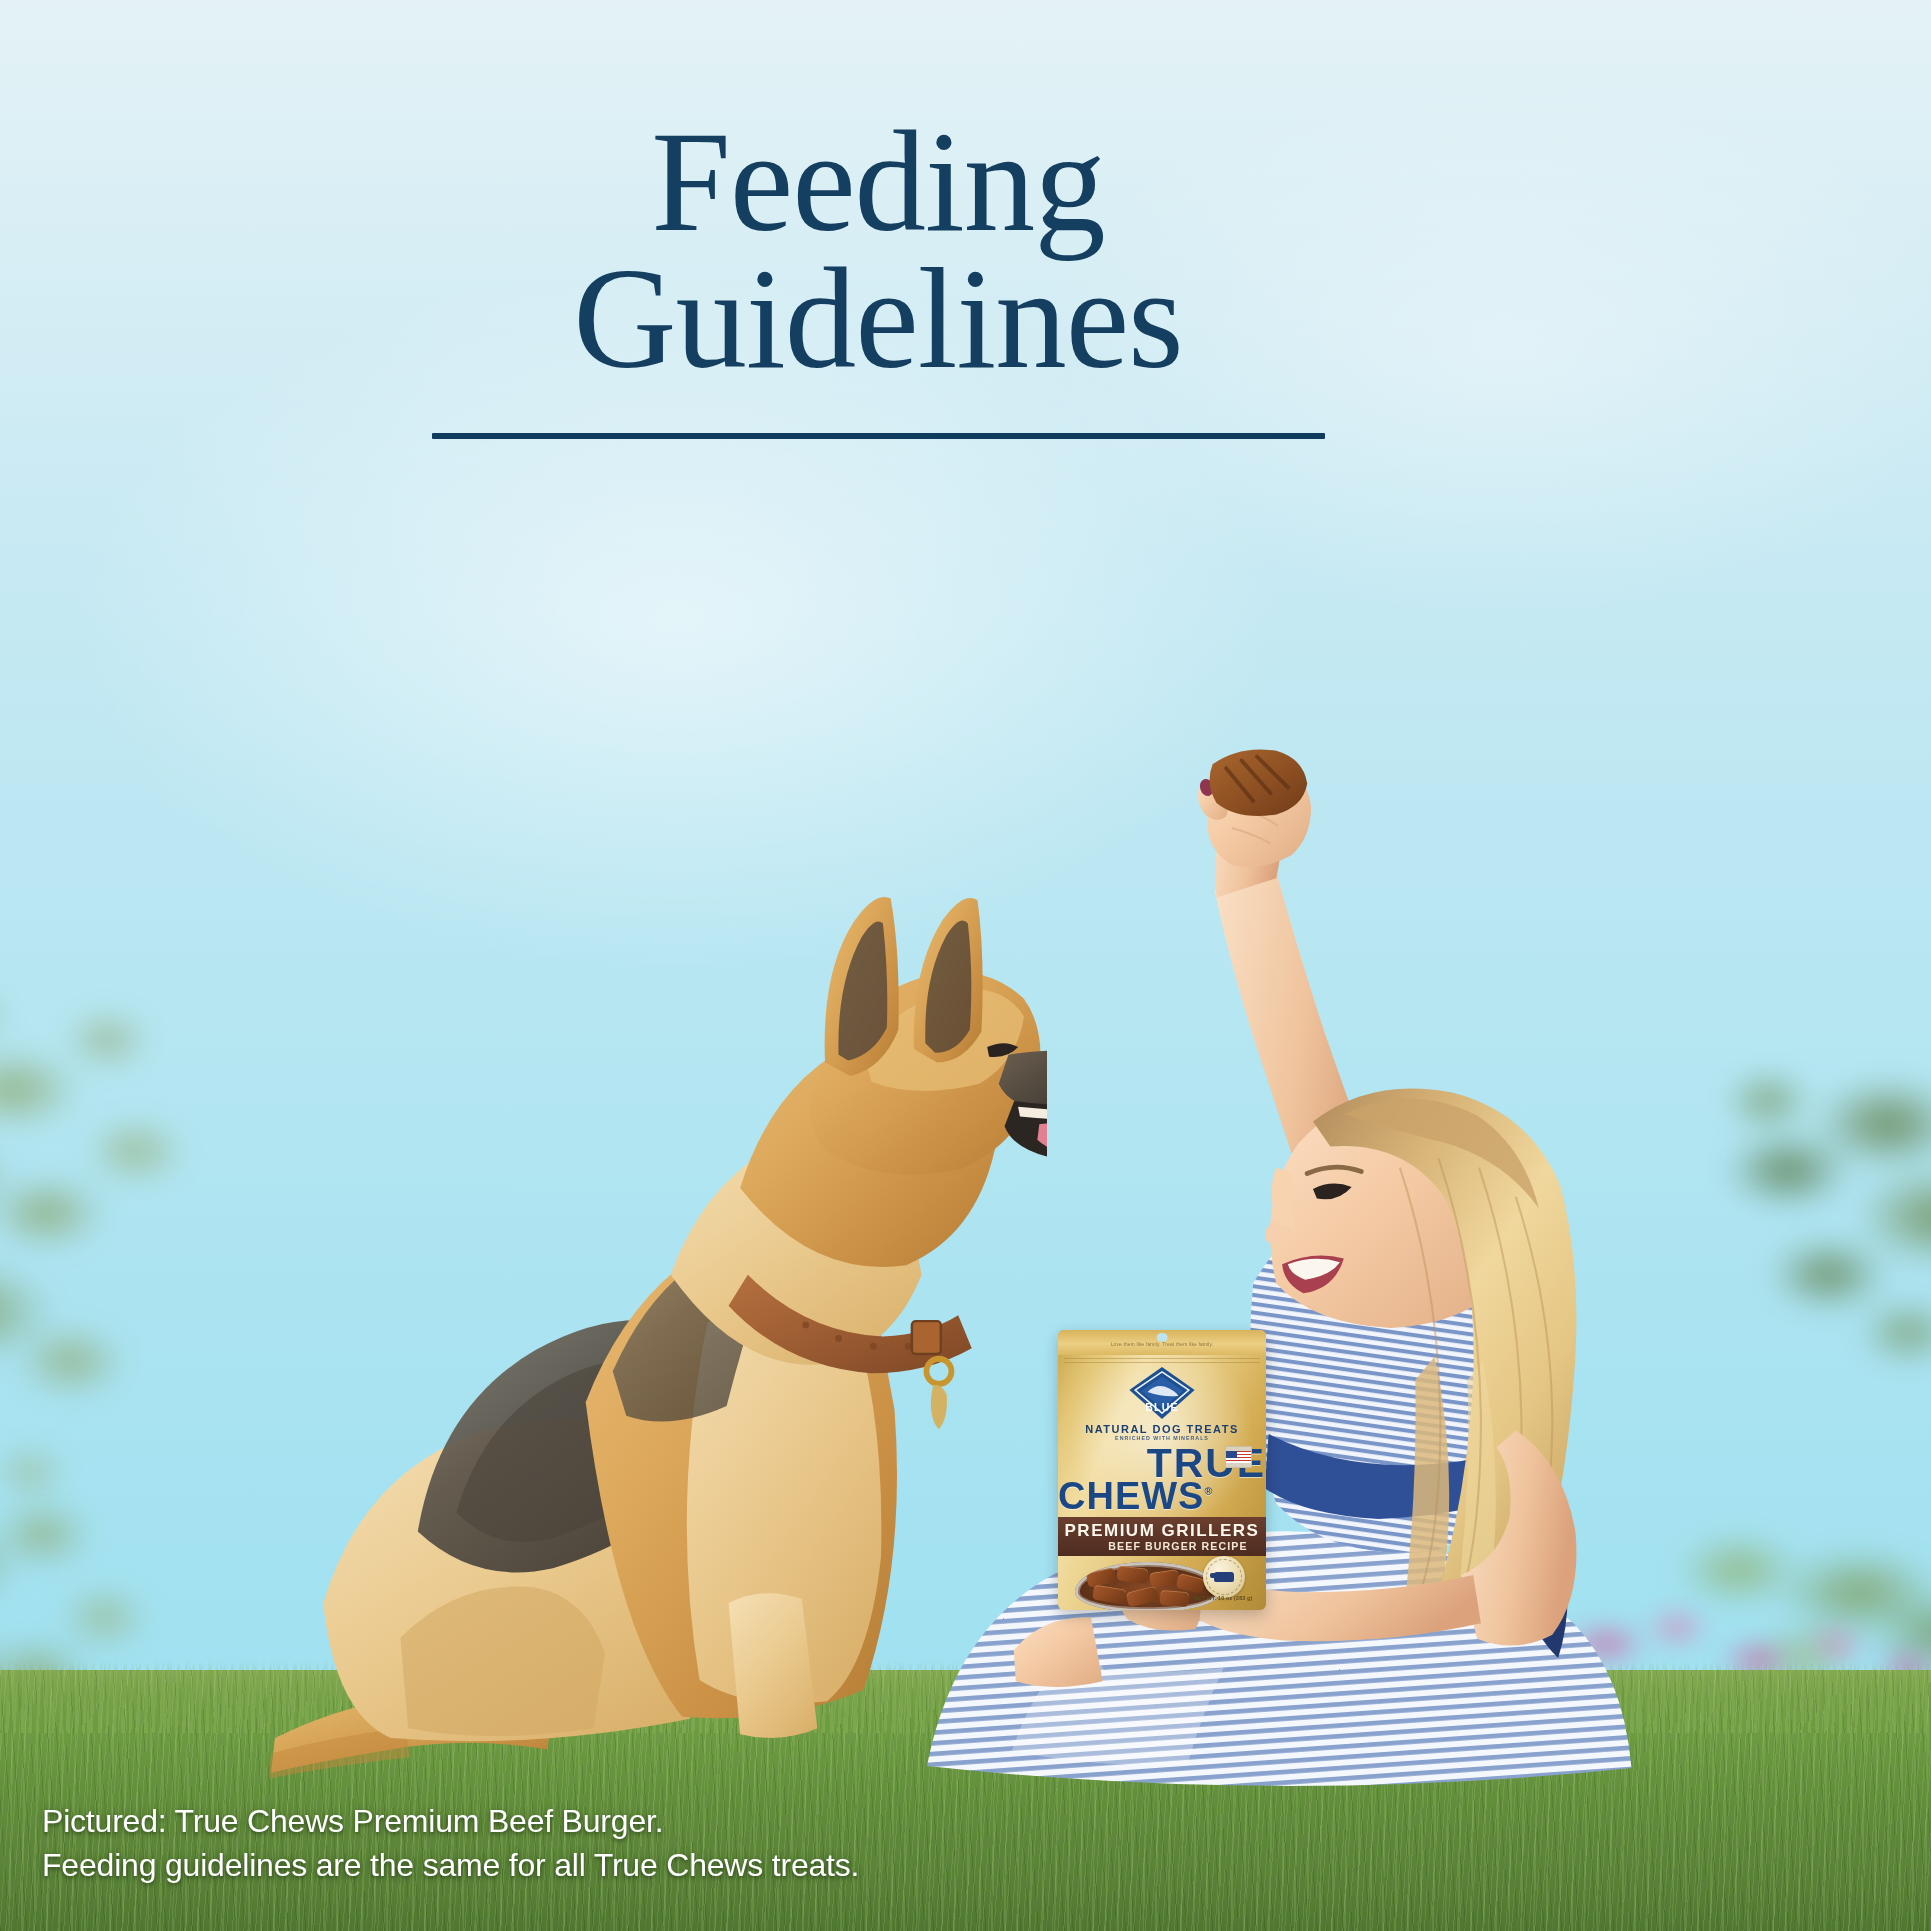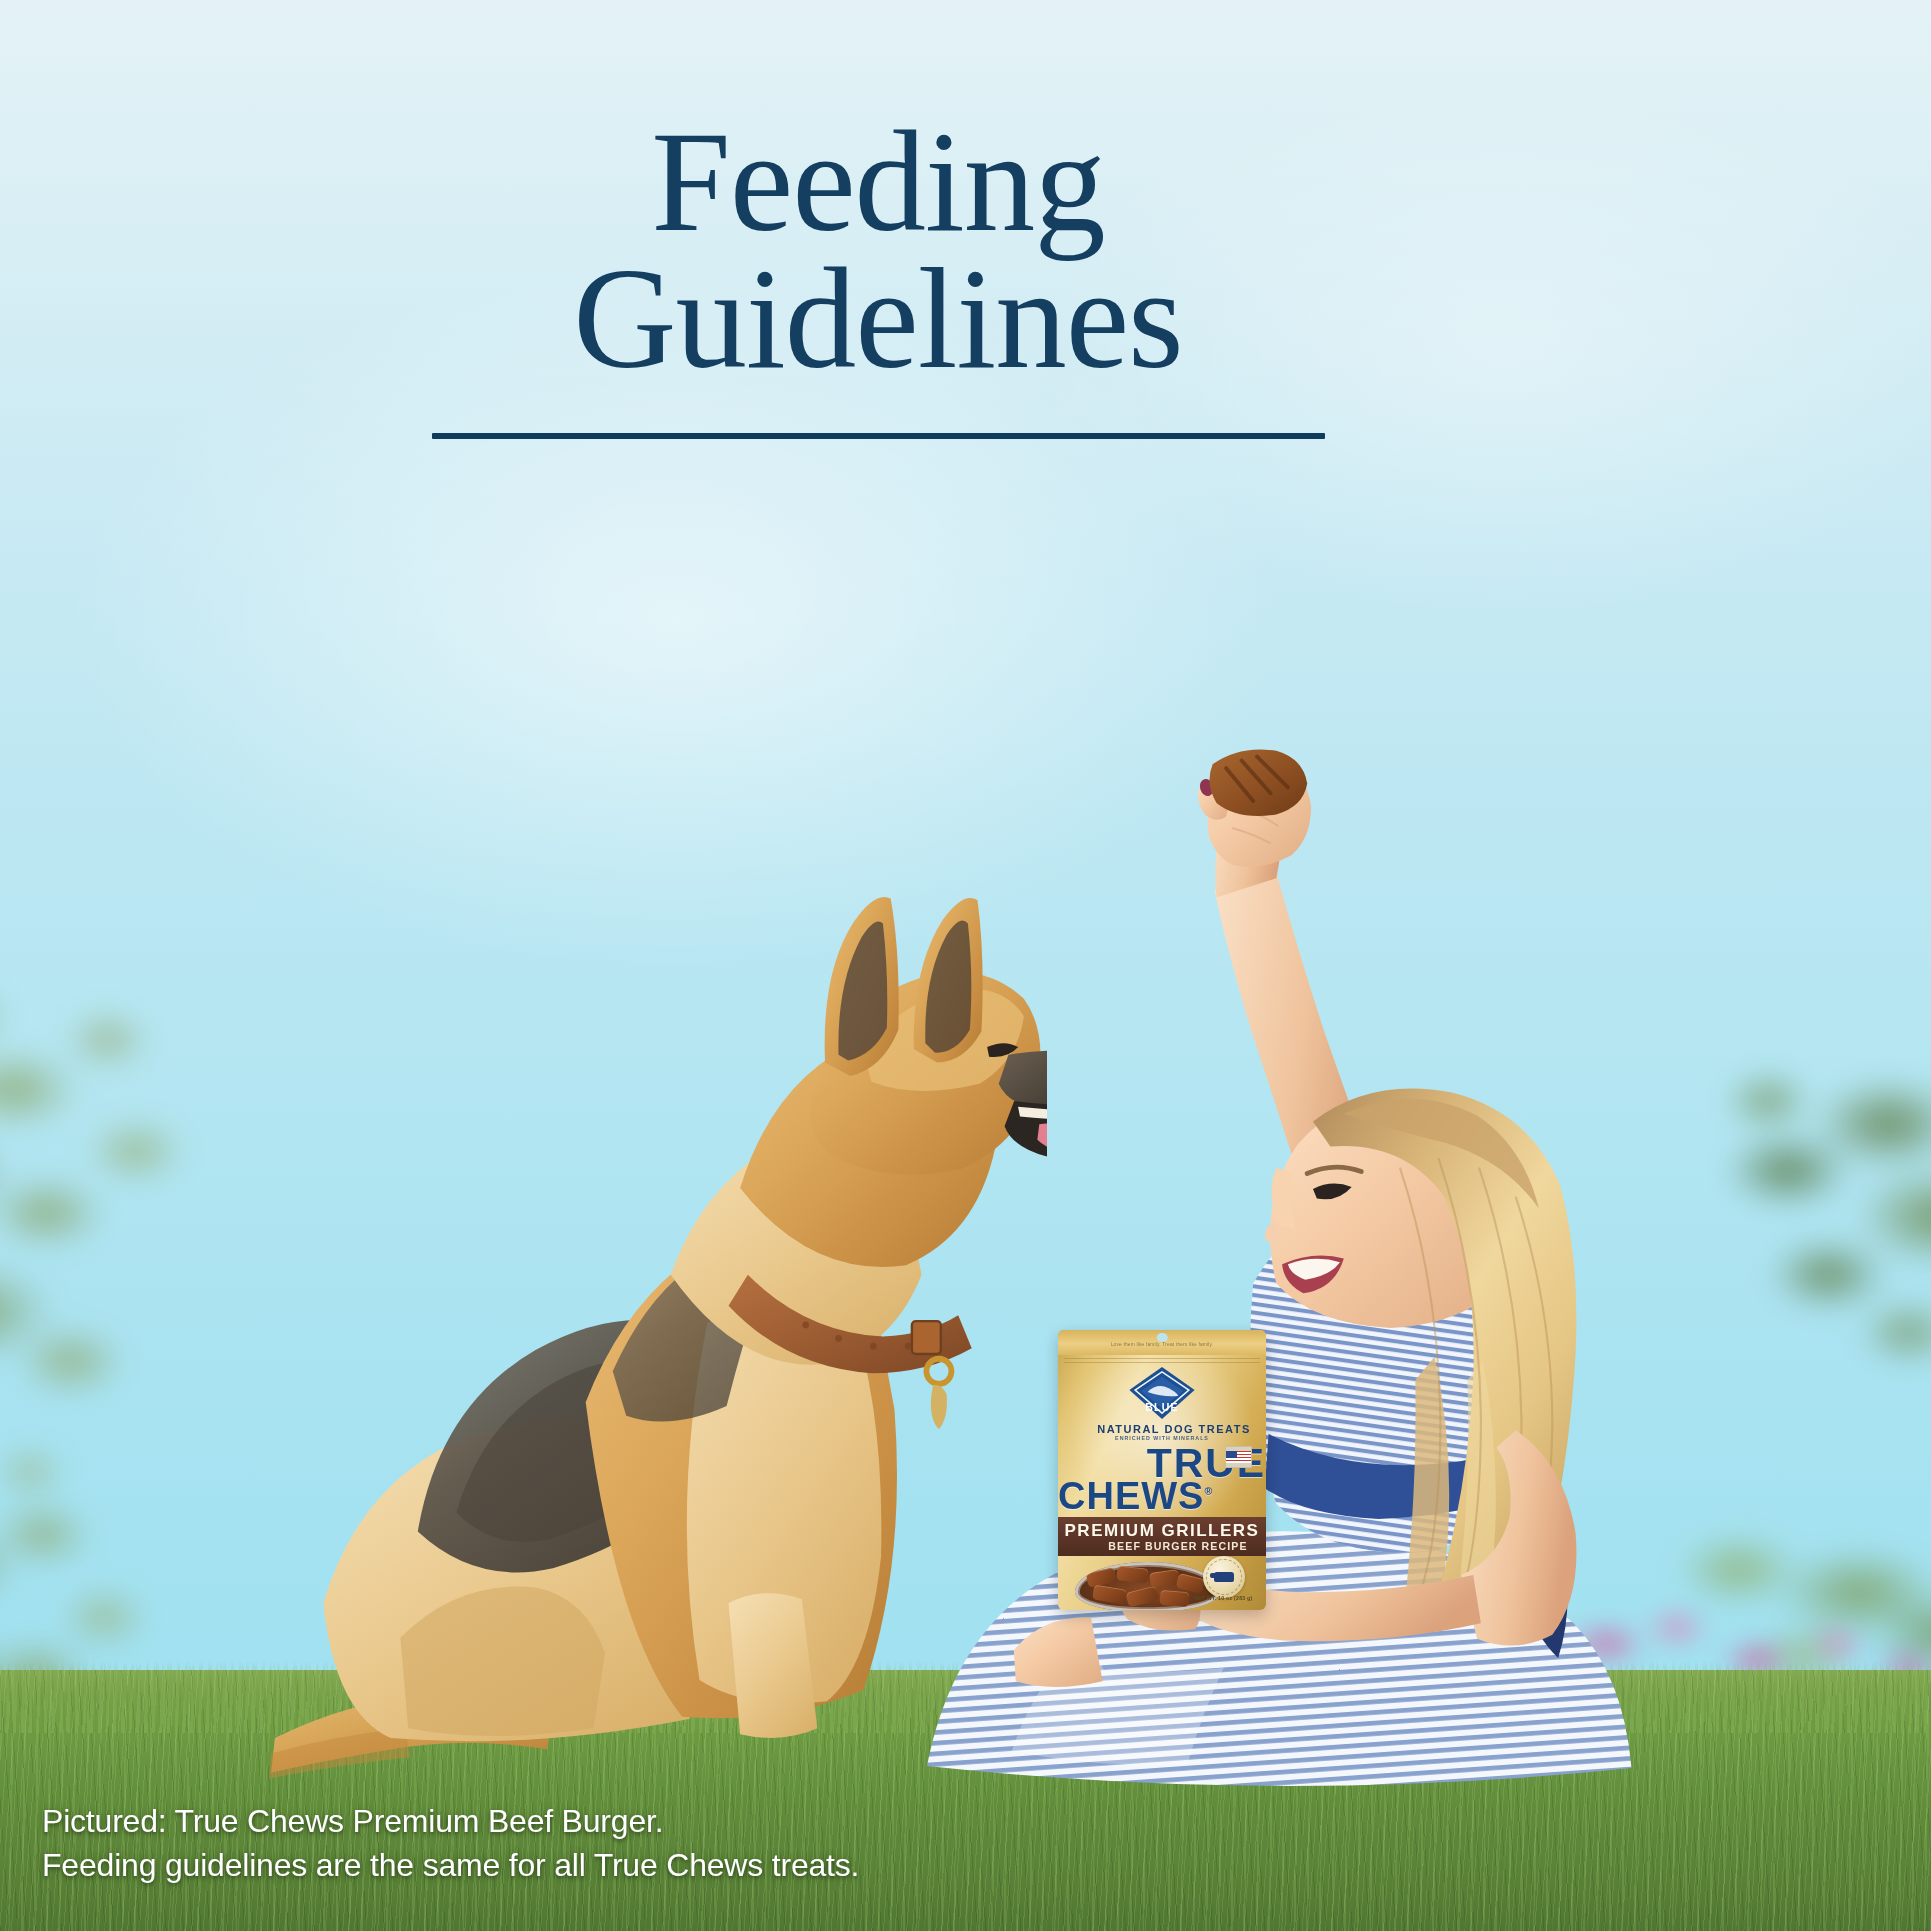--- a/index.html
+++ b/index.html
@@ -197,21 +197,21 @@
   .pkg-seam.s1 { top:28px; }
   .pkg-seam.s2 { top:32px; }
 
   .blue-diamond {
     position:absolute; left:50%; top:35px; transform:translateX(-50%);
     width:71px; height:56px;
   }
   .blue-diamond svg { display:block; width:100%; height:100%; }
 
   .pkg-natural {
-    position:absolute; left:12px; top:93px; width:100%;
+    position:absolute; left:0; top:93px; width:100%;
     text-align:center;
     font-size:11px; font-weight:bold;
     letter-spacing:1.5px;
     color:#1b3f70;
   }
   .pkg-enriched {
     position:absolute; left:0; top:105px; width:100%;
     text-align:center;
     font-size:5.3px; font-weight:bold;
     letter-spacing:1px;

